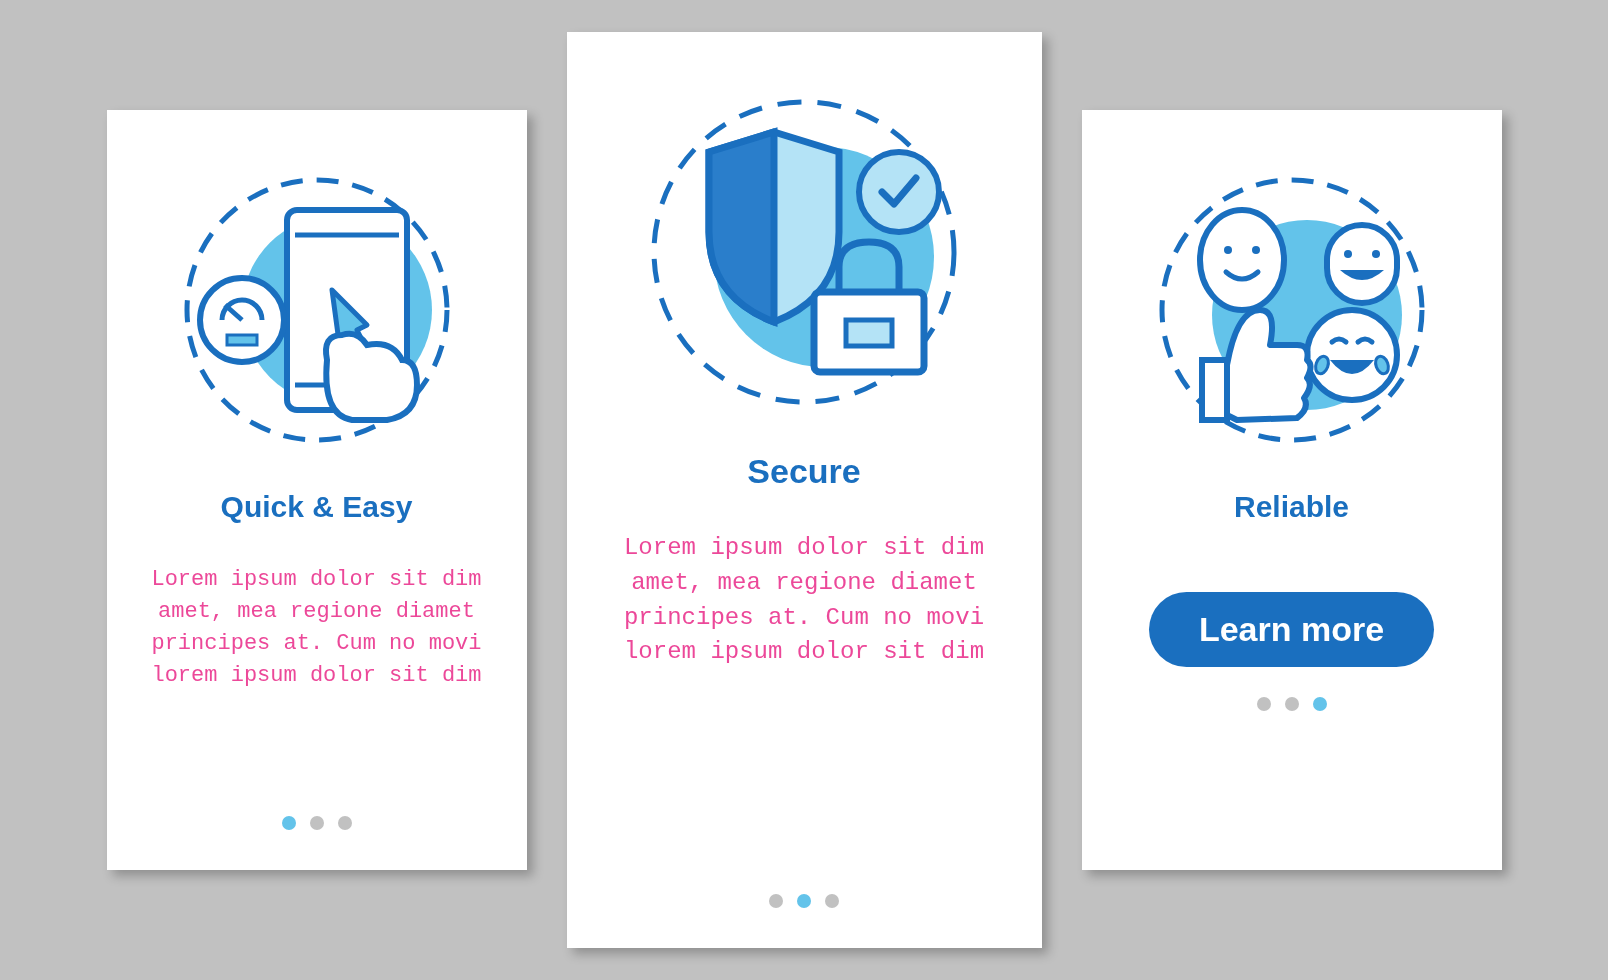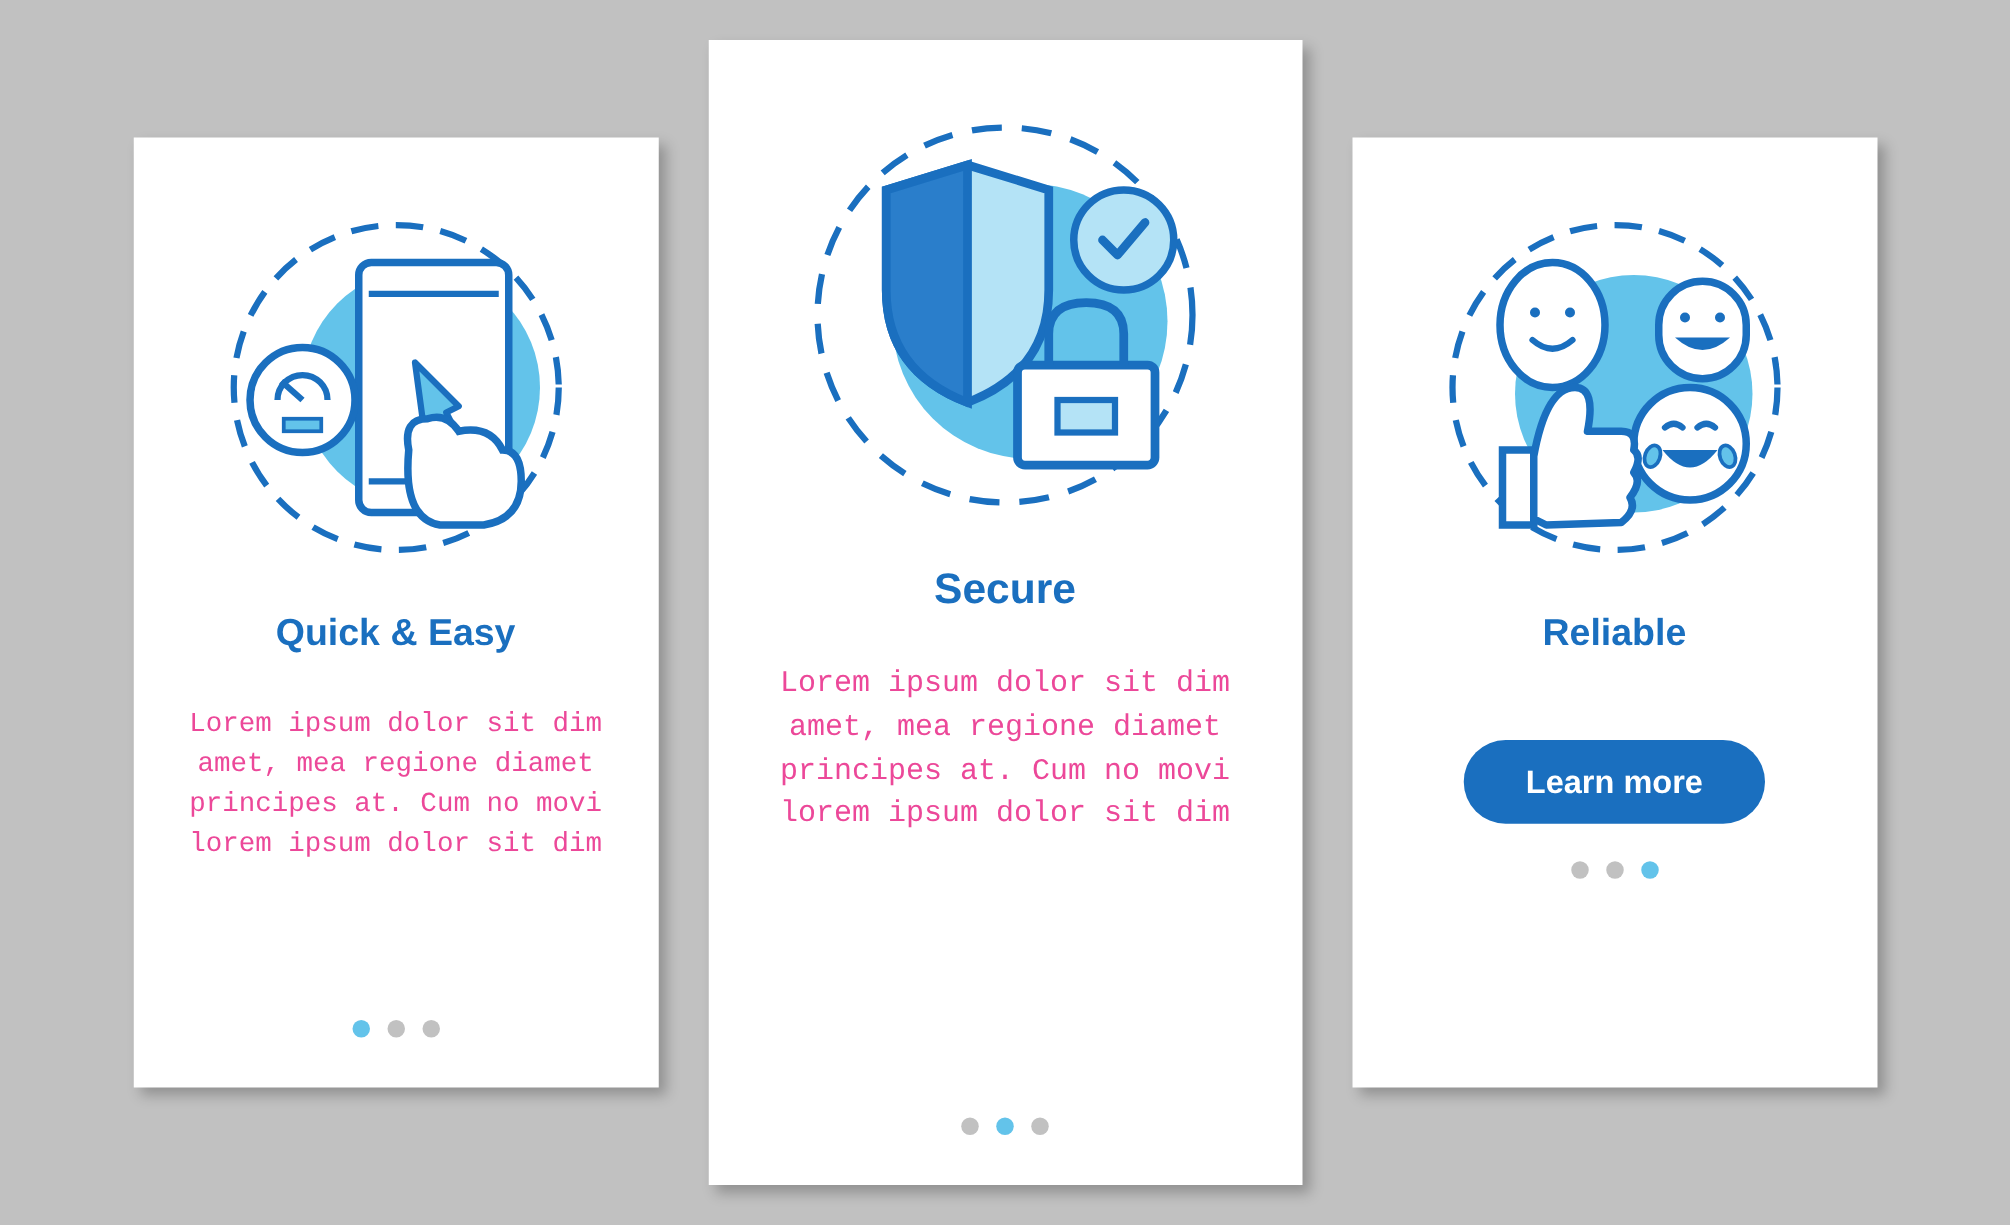--- a/index.html
+++ b/index.html
@@ -51,21 +51,21 @@
   .card.small .body { font-size: 22px; }
   .card.large .body { font-size: 24px; }
   .cta {
     display: inline-block;
     background: #1a6fbf;
     color: #fff;
     font-weight: 700;
     border: none;
     border-radius: 999px;
     padding: 18px 50px;
-    font-size: 26px;
+    font-size: 34px;
     margin-top: 28px;
     cursor: pointer;
   }
   .dots {
     display: flex;
     gap: 14px;
     justify-content: center;
     margin-top: 30px;
   }
   .dot {

